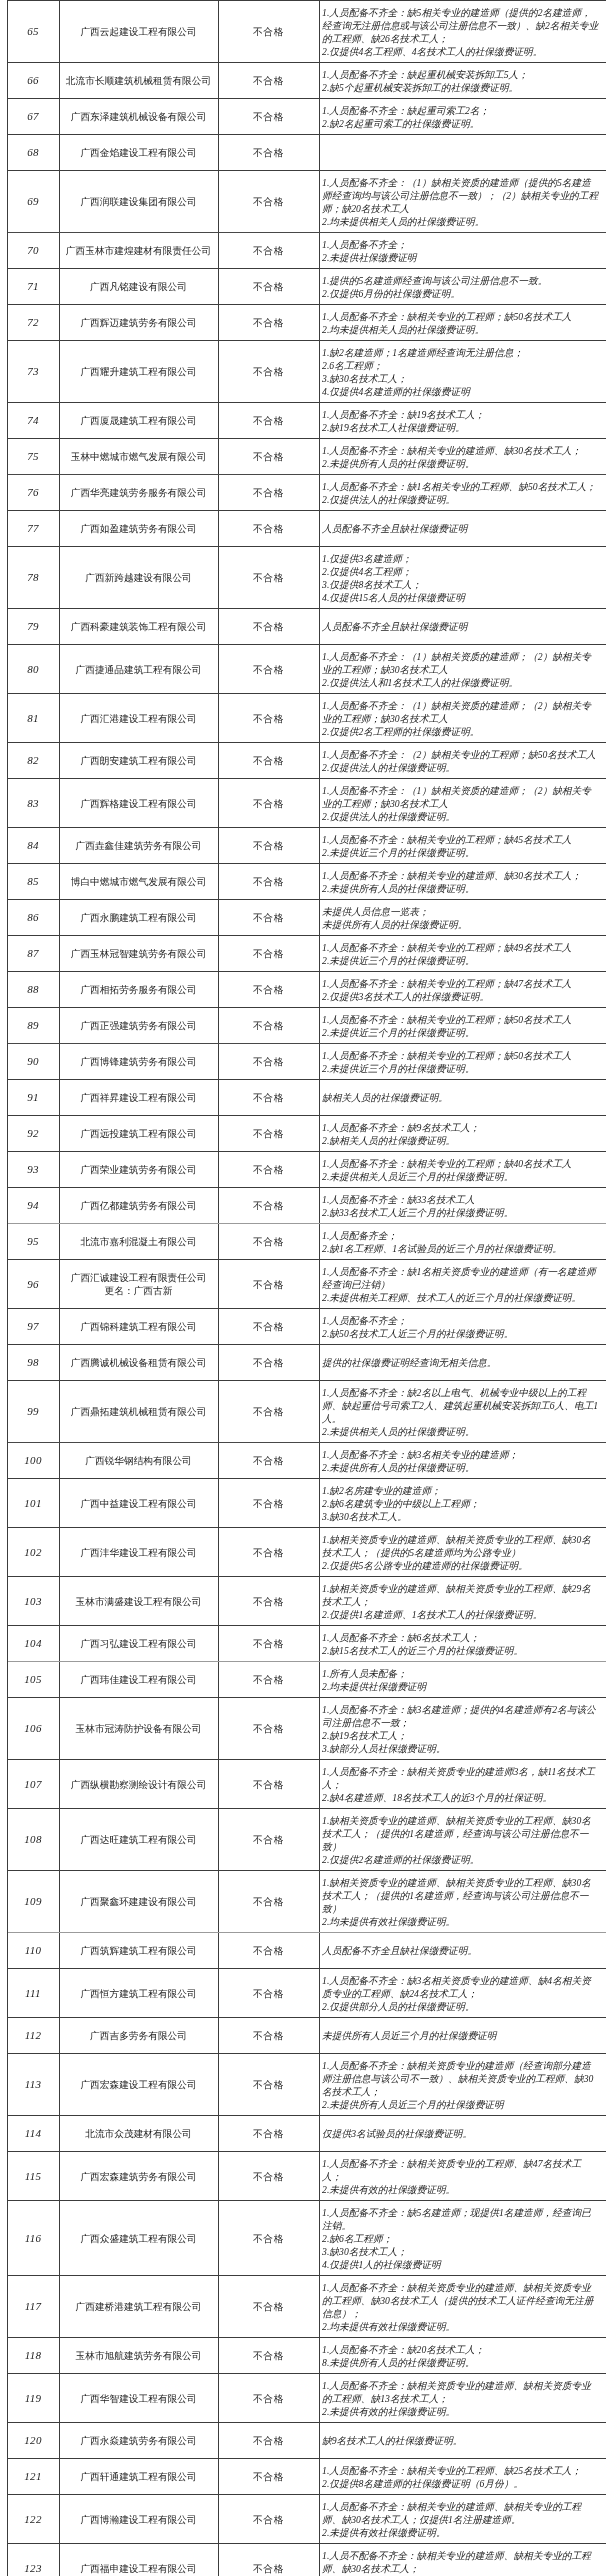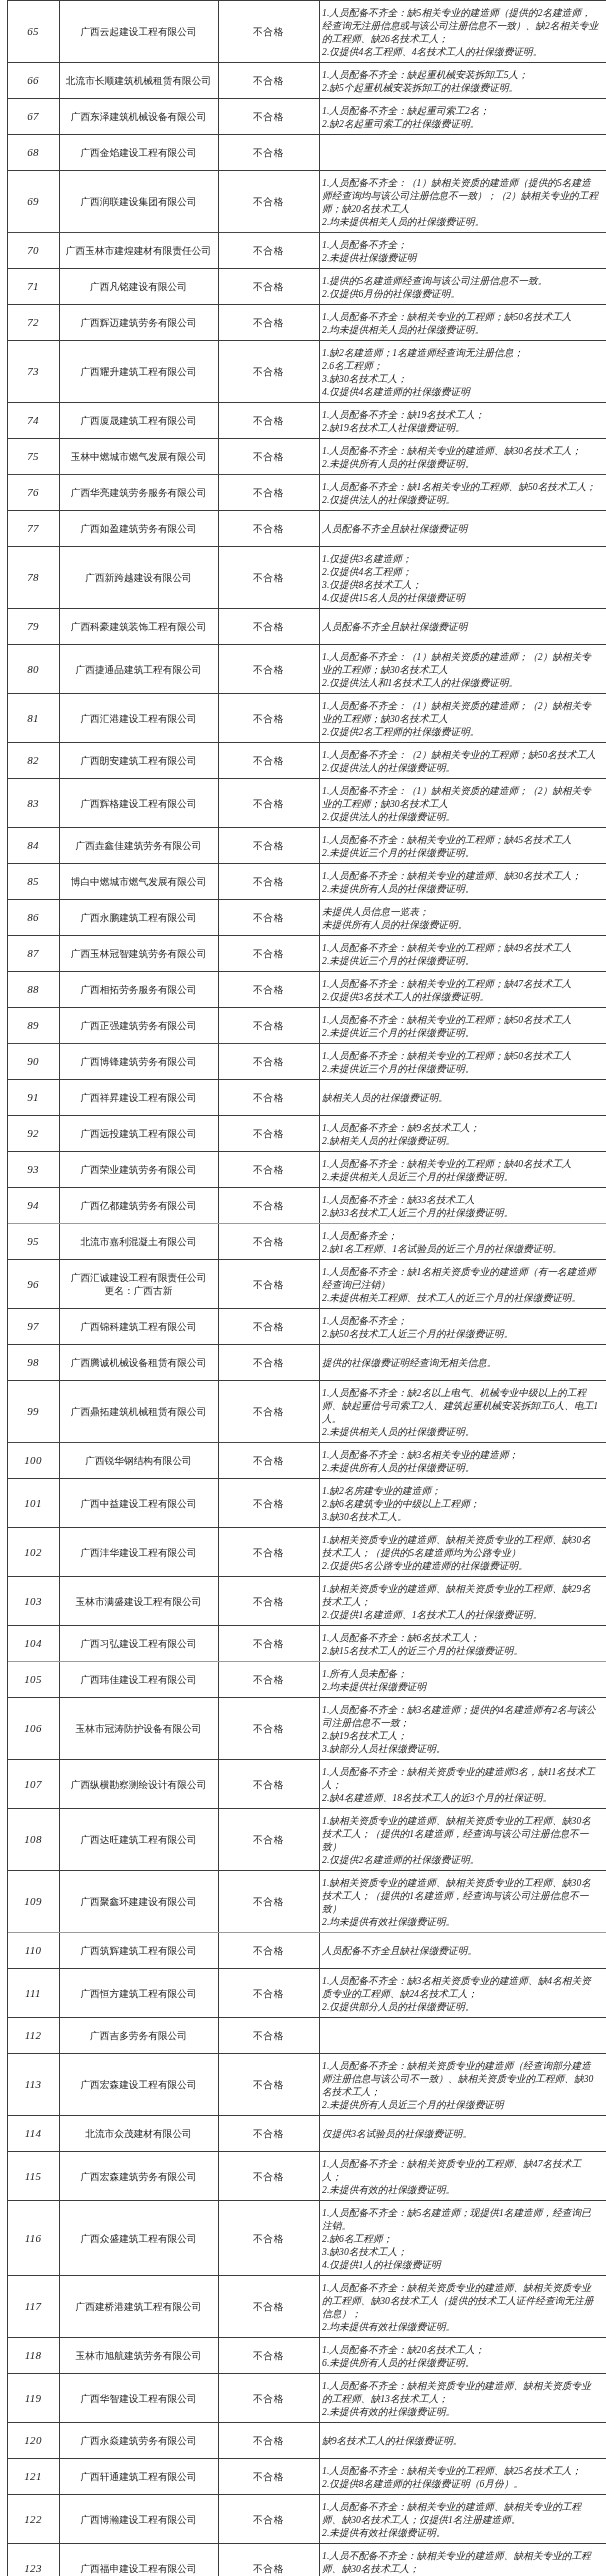--- a/index.html
+++ b/index.html
@@ -430,20 +430,21 @@
     <div class="cell c-company">广西恒方建筑工程有限公司</div>
     <div class="cell c-result">不合格</div>
     <div class="cell c-reason">1.人员配备不齐全：缺3名相关资质专业的建造师、缺4名相关资质专业的工程师、缺24名技术工人；
 2.仅提供部分人员的社保缴费证明。</div>
   </div>
 
   <div class="row">
     <div class="cell c-no">112</div>
     <div class="cell c-company">广西吉多劳务有限公司</div>
     <div class="cell c-result">不合格</div>
+    <div class="cell c-reason">未提供所有人员近三个月的社保缴费证明</div>
   </div>
 
   <div class="row">
     <div class="cell c-no">113</div>
     <div class="cell c-company">广西宏森建设工程有限公司</div>
     <div class="cell c-result">不合格</div>
     <div class="cell c-reason">1.人员配备不齐全：缺相关资质专业的建造师（经查询部分建造师注册信息与该公司不一致）、缺相关资质专业的工程师、缺30名技术工人；
 2.未提供所有人员近三个月的社保缴费证明</div>
   </div>
 
@@ -478,21 +479,21 @@
     <div class="cell c-result">不合格</div>
     <div class="cell c-reason">1.人员配备不齐全：缺相关资质专业的建造师、缺相关资质专业的工程师、缺30名技术工人（提供的技术工人证件经查询无注册信息）；
 2.均未提供有效社保缴费证明。</div>
   </div>
 
   <div class="row">
     <div class="cell c-no">118</div>
     <div class="cell c-company">玉林市旭航建筑劳务有限公司</div>
     <div class="cell c-result">不合格</div>
     <div class="cell c-reason">1.人员配备不齐全：缺20名技术工人；
-6.未提供所有人员的社保缴费证明。</div>
+8.未提供所有人员的社保缴费证明。</div>
   </div>
 
   <div class="row">
     <div class="cell c-no">119</div>
     <div class="cell c-company">广西华智建设工程有限公司</div>
     <div class="cell c-result">不合格</div>
     <div class="cell c-reason">1.人员配备不齐全：缺相关资质专业的建造师、缺相关资质专业的工程师、缺13名技术工人；
 2.未提供有效的社保缴费证明。</div>
   </div>
 

